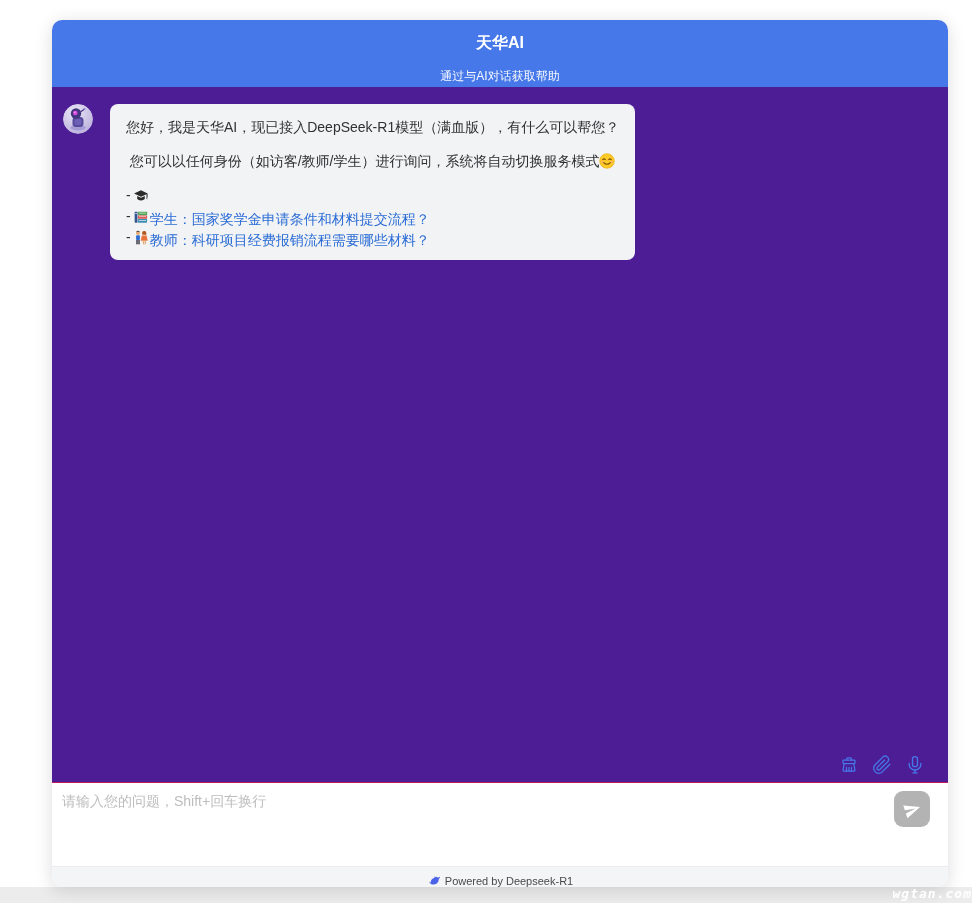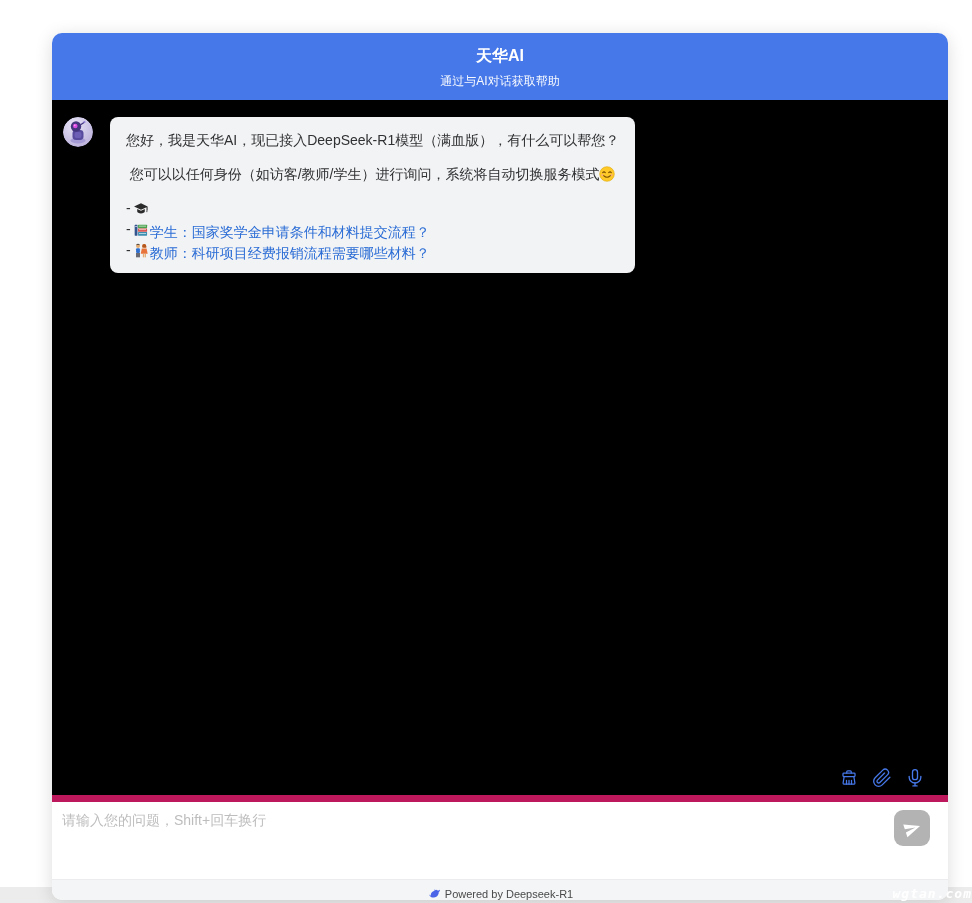--- a/index.html
+++ b/index.html
@@ -16,46 +16,46 @@
     background: #ececec;
   }
   .watermark {
     position: absolute; right: 0; bottom: 2px;
     color: #ffffff; font-family: "DejaVu Sans Mono", monospace;
     font-size: 13px; font-weight: bold; letter-spacing: 1px;
     z-index: 5;
     font-style: italic;
   }
   .card {
-    position: absolute; left: 52px; top: 33px;
+    position: absolute; left: 52px; top: 20px;
     width: 896px; height: 867px;
     background: #ffffff;
     border-radius: 10px;
     box-shadow: 0 3px 18px rgba(0,0,0,0.14);
     display: flex; flex-direction: column;
     overflow: hidden;
     z-index: 2;
   }
   
   .header {
     background: #4678e9;
     color: #fff;
     height: 67px;
     flex: 0 0 67px;
     text-align: center;
     padding-top: 13px;
   }
   .header .title { font-size: 16px; font-weight: bold; line-height: 20px; }
-  .header .subtitle { font-size: 12px; line-height: 16px; margin-top: 7px; opacity: 0.96; }
+  .header .subtitle { font-size: 12px; line-height: 16px; margin-top: 15px; opacity: 0.96; }
   
   .chat {
     flex: 1 1 auto;
     position: relative;
     padding: 17px 23px 0 11px;
-    background: #000000;
+    background: #4c1d95;
     overflow: hidden;
   }
   .msg-row { display: flex; align-items: flex-start; }
   .avatar {
     width: 30px; height: 30px; border-radius: 50%;
     flex: 0 0 30px; margin-right: 17px; overflow: hidden;
   }
   .bubble {
     background: #f2f3f5;
     border-radius: 8px;
@@ -80,21 +80,21 @@
   
   .toolbar {
     position: absolute; right: 23px; bottom: 7px;
     display: flex; gap: 13px; align-items: center;
   }
   .tool-btn { width: 20px; height: 20px; cursor: pointer; display: inline-flex; }
   .tool-btn svg { width: 20px; height: 20px; }
   
   .composer {
     flex: 0 0 84px;
-    border-top: 7px solid #be185d;
+    border-top: 1px solid #be185d;
     position: relative;
     background: #fff;
     padding: 10px 60px 10px 10px;
   }
   .composer textarea {
     width: 100%; height: 100%;
     border: none; outline: none; resize: none;
     font-family: "Liberation Sans", "DejaVu Sans", sans-serif;
     font-size: 14px; color: #303133;
     background: transparent;

